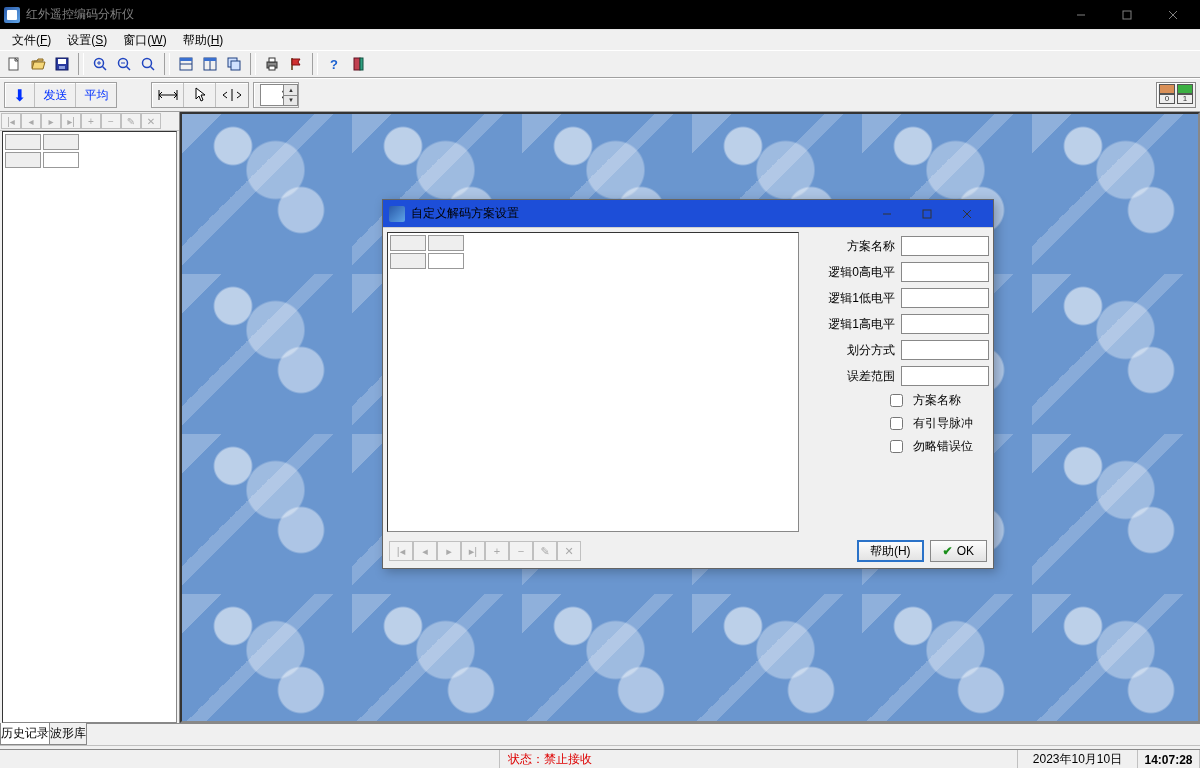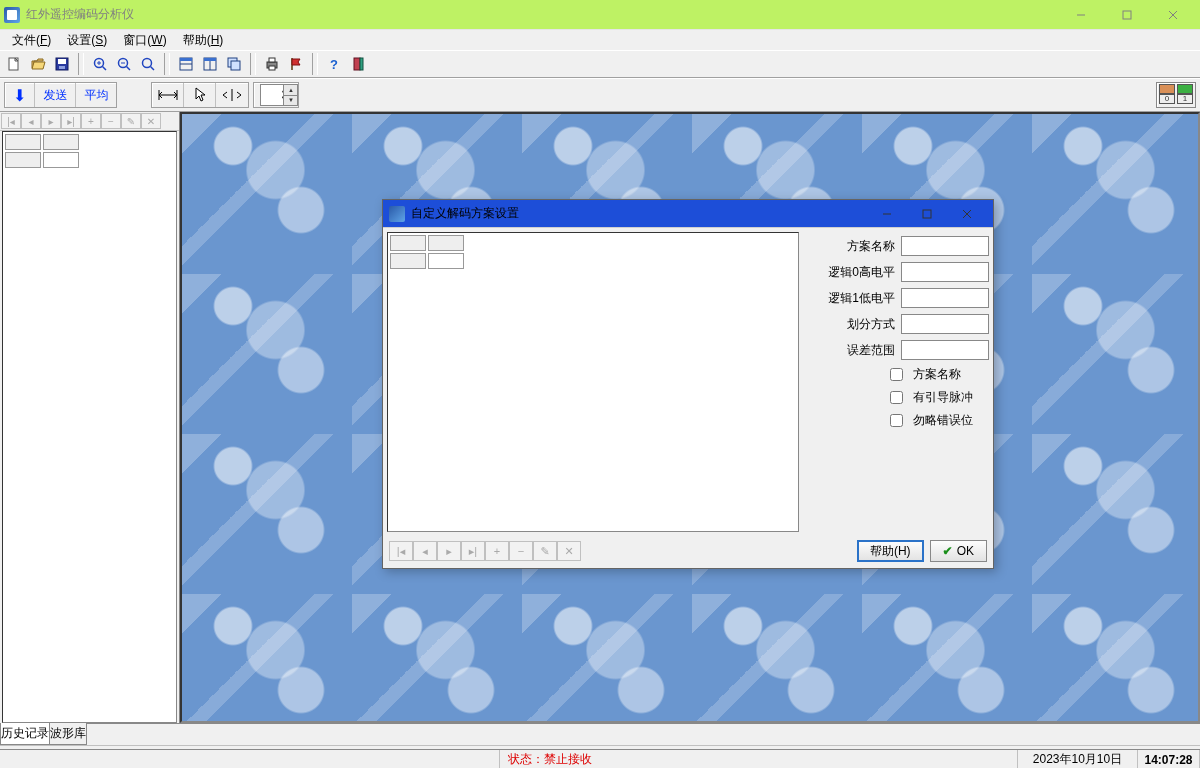--- a/index.html
+++ b/index.html
@@ -7,21 +7,21 @@
     font-family: "Microsoft YaHei", "SimSun", Tahoma, sans-serif;
     font-size: 12px;
     background: #f0f0f0;
     width: 1200px; height: 768px;
     overflow: hidden;
     position: relative;
   }
 
   
   .titlebar {
-    height: 30px; background: #bef264;
+    height: 30px; background: #000000;
     display: flex; align-items: center; padding: 0 4px;
     border-bottom: 1px solid #e5e5e5;
     color: #808080;
   }
   .titlebar .app-icon {
     width: 16px; height: 16px; margin-right: 6px;
     background: linear-gradient(135deg,#2a5aa8,#5fa4e8);
     border-radius:2px;
     position:relative;
   }
@@ -541,20 +541,24 @@
             </div>
           <div class="form-row">
               <label>逻辑0高电平</label>
               <input type="text" value="" style="">
             </div>
           <div class="form-row">
               <label>逻辑1低电平</label>
               <input type="text" value="" style="">
             </div>
           <div class="form-row">
+              <label>逻辑1高电平</label>
+              <input type="text" value="" style="">
+            </div>
+          <div class="form-row">
               <label>划分方式</label>
               <input type="text" value="" style="">
             </div>
           <div class="form-row">
               <label>误差范围</label>
               <input type="text" value="" style="">
             </div>
           <div class="chk-row">
               <input type="checkbox" style="">
               <span>方案名称</span>

